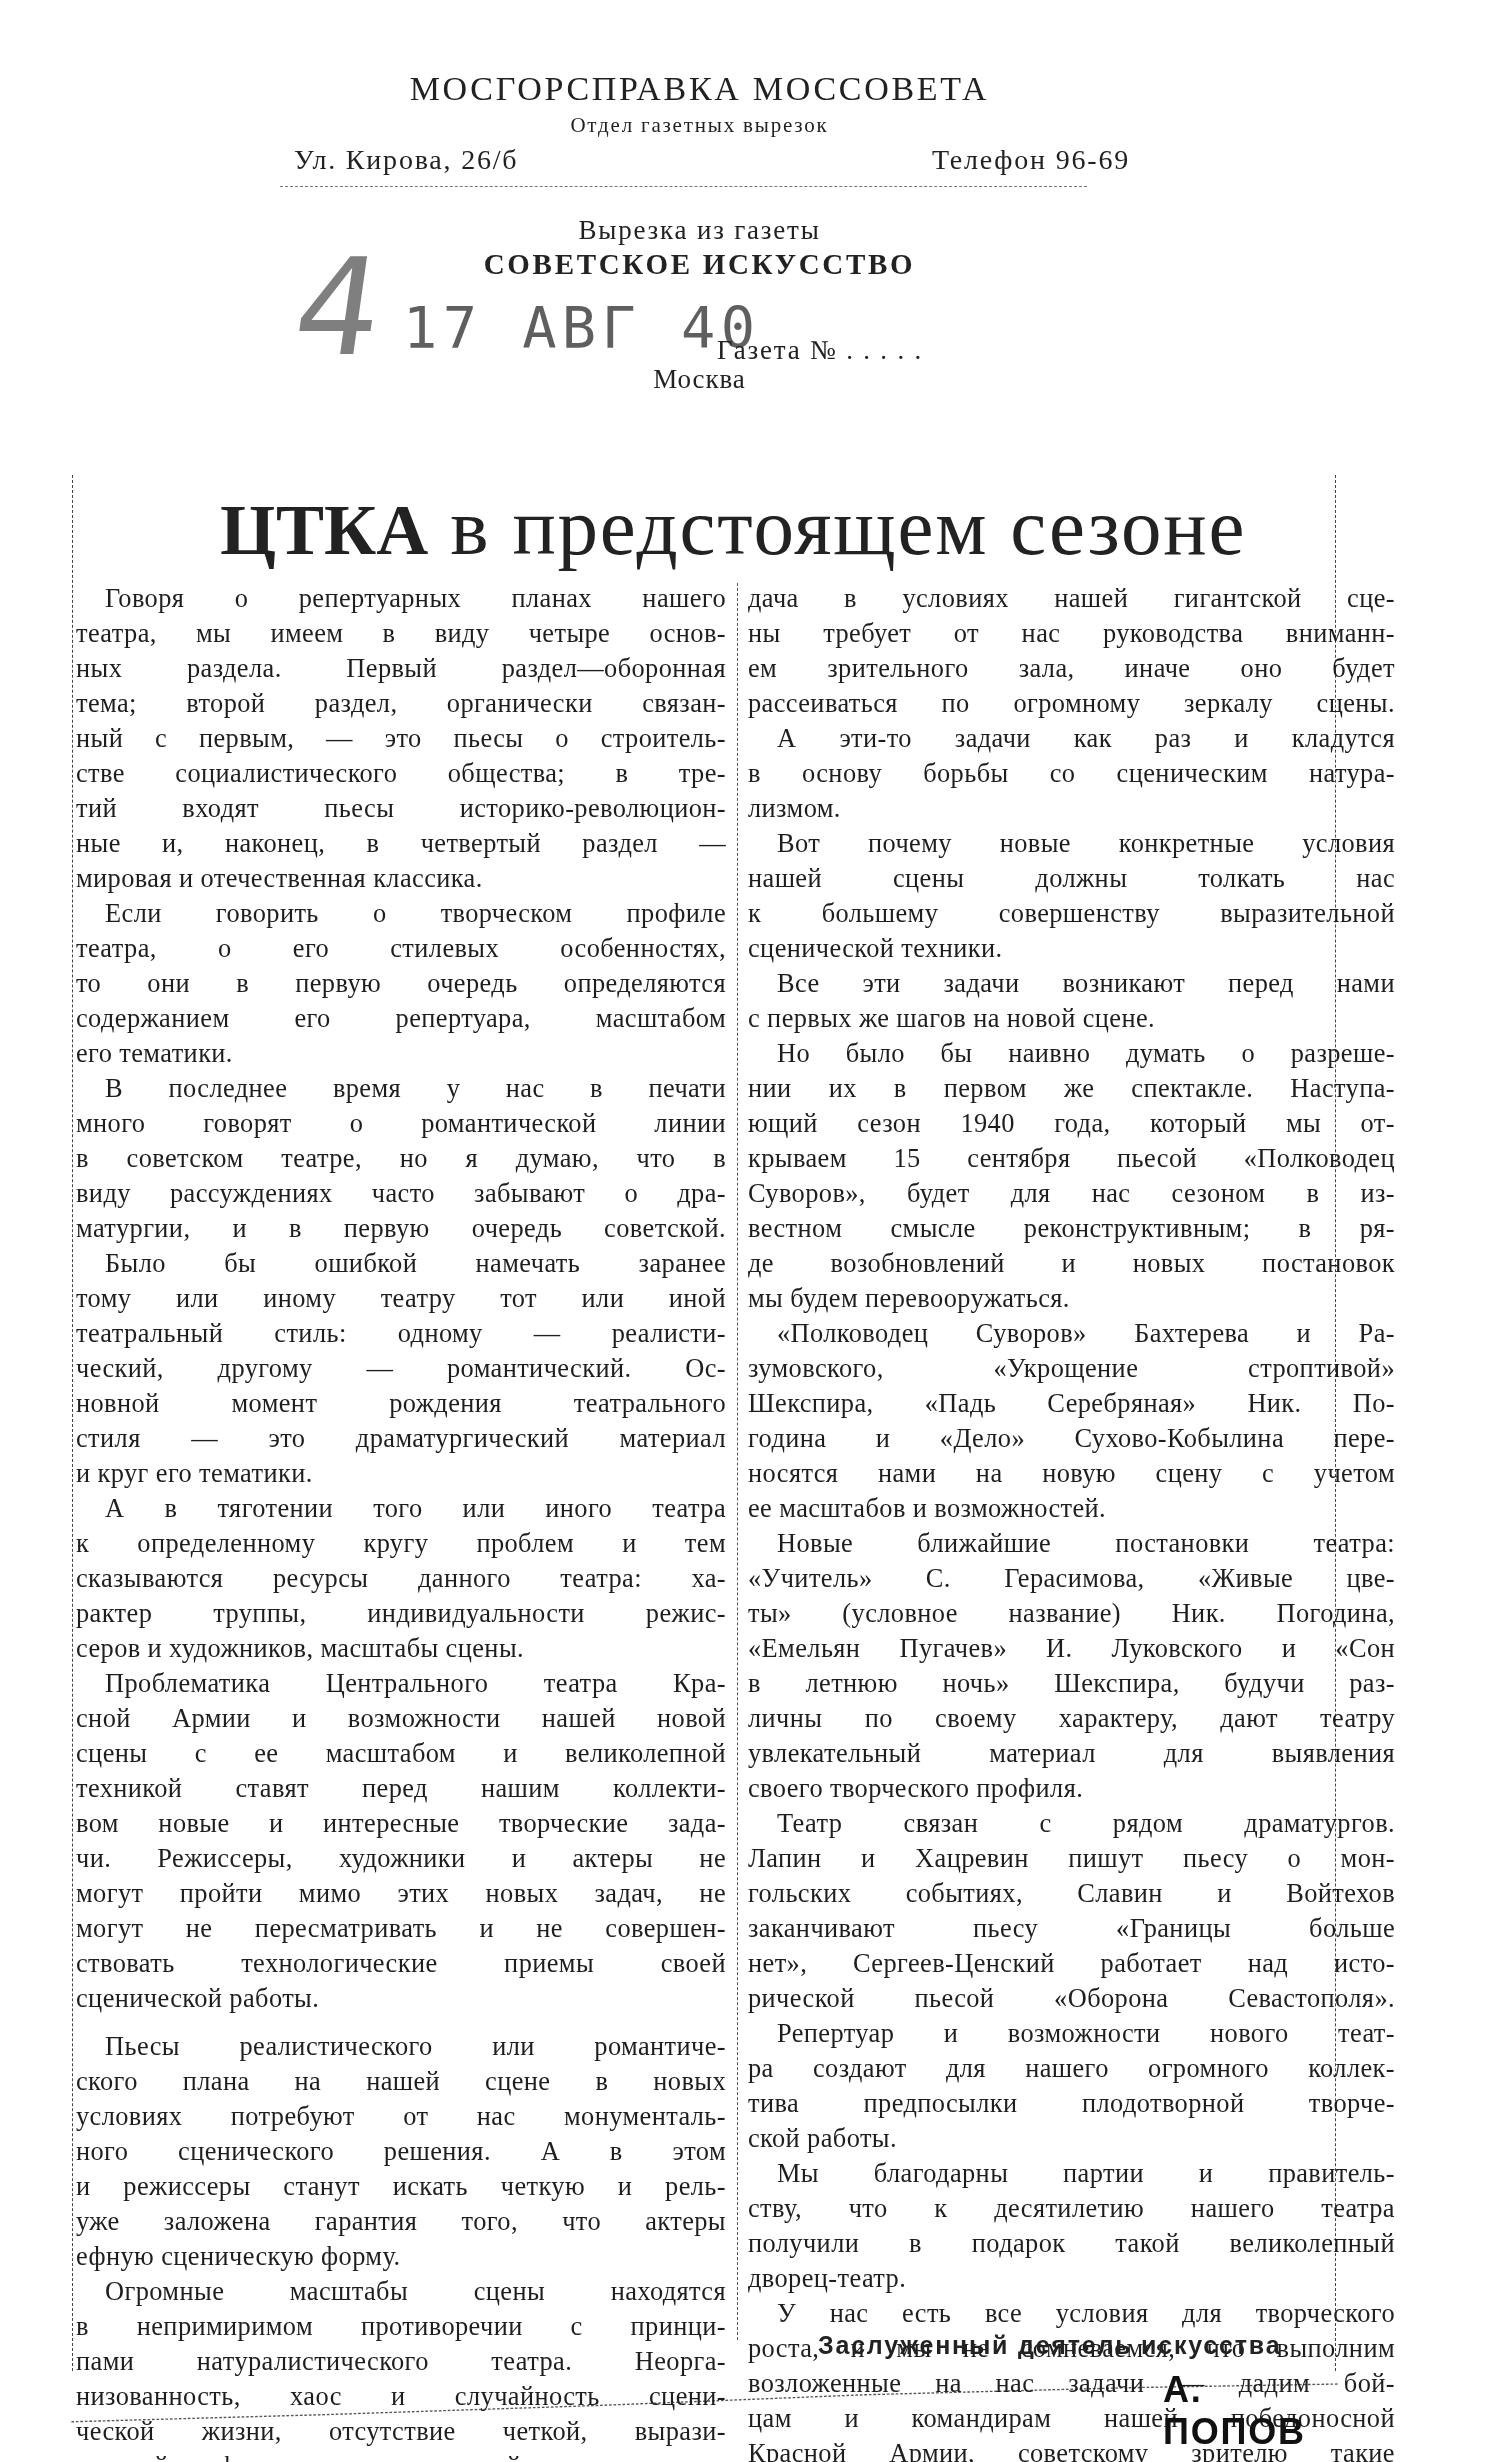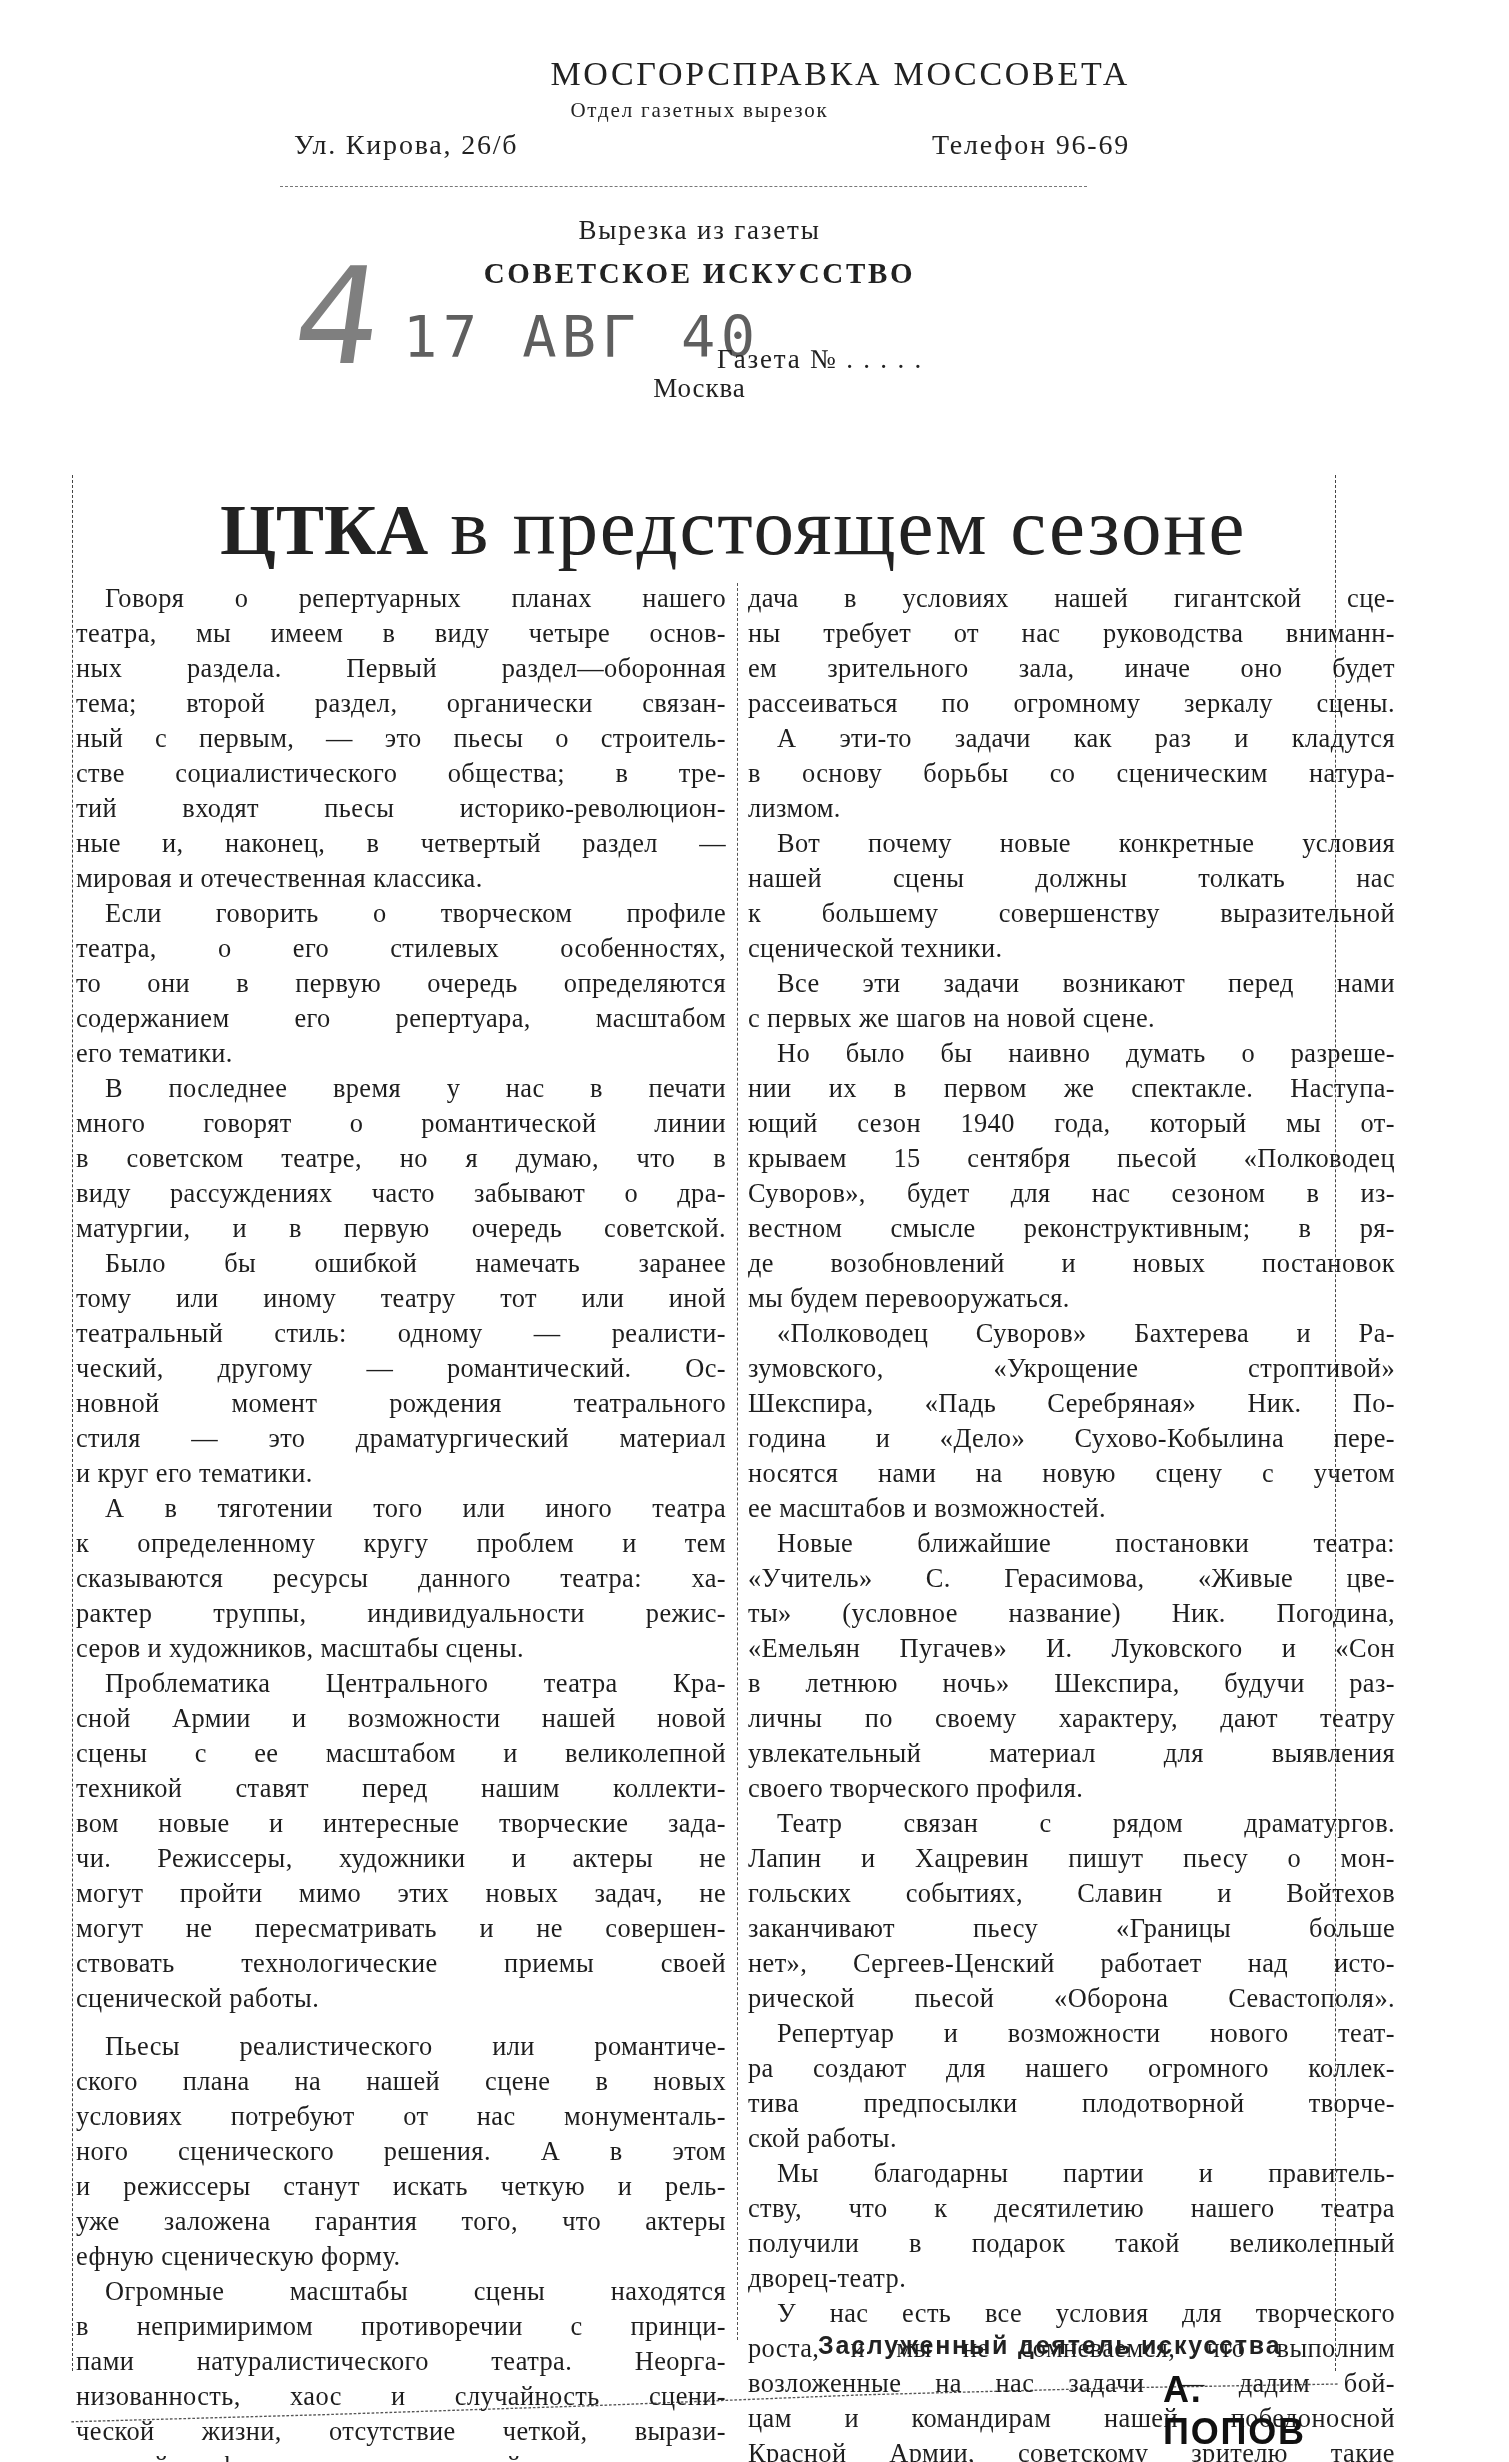--- a/index.html
+++ b/index.html
@@ -1,30 +1,30 @@
 <!DOCTYPE html>
 <html style="font-size:14.3px"><head>
   <meta charset="utf-8">
   <style>
     html, body { margin: 0; padding: 0; background: #ffffff; }
     body {
       width: 1510px; height: 2462px; position: relative; overflow: hidden;
       font-family: "Liberation Serif", "DejaVu Serif", serif; color: #1a1a1a;
     }
     .clip-header { position: absolute; left: 269px; top: 54px; width: 861px; text-align: center; }
-    .agency { font-size: 34px; letter-spacing: 2.7px; margin-top: 1px; color: #222; text-align: right; }
+    .agency { font-size: 34px; letter-spacing: 2.7px; margin-top: 16px; color: #222; }
     .dept { font-size: 21px; letter-spacing: 1.8px; margin-top: 5.4px; font-weight: normal; color: #222; }
     .addr-row { position: relative; height: 45px; margin-top: 5.4px; font-size: 28px; color: #222; }
     .addr-row .addr { position: absolute; left: 25px; top: 0; letter-spacing: 1.8px; }
     .addr-row .phone { position: absolute; right: 0; top: 0; letter-spacing: 1.8px; }
     .header-rule { position: absolute; left: 280px; top: 186px; width: 807px; border-top: 0.9px dashed #777; }
 
     .src-block { position: absolute; left: 269px; top: 215px; width: 861px; text-align: center; }
     .src-label { font-size: 27px; letter-spacing: 1.8px; color: #222; }
-    .src-name { font-size: 29px; letter-spacing: 2.7px; font-weight: bold; margin-top: 11px; color: #222; }
+    .src-name { font-size: 29px; letter-spacing: 2.7px; font-weight: bold; margin-top: 2px; color: #222; }
     .date-row { position: relative; height: 72px; margin-top: 5.4px; }
     .stamp-num { position: absolute; left: 27px; top: -45px; font-size: 134px; color: #555; font-family: "DejaVu Sans", sans-serif; opacity: 0.75; transform: skewX(-8deg); line-height: 1; }
     .stamp-date { position: absolute; left: 134px; top: 9px; font-size: 57px; letter-spacing: 5.4px; color: #444; font-family: "DejaVu Sans Mono", monospace; opacity: 0.85; }
     .gazeta-no { position: absolute; left: 448px; top: 25px; font-size: 27px; letter-spacing: 1.8px; color: #222; margin-top: 24px; }
     .city { font-size: 27px; letter-spacing: 0.9px; margin-top: 5.4px; color: #222; text-align: center; }
 
     .article-frame {
       position: absolute; left: 72px; top: 475px; width: 1262px; height: 1896px;
       border-left: 1.3px dashed #444; border-right: 1.3px dashed #444;
     }

